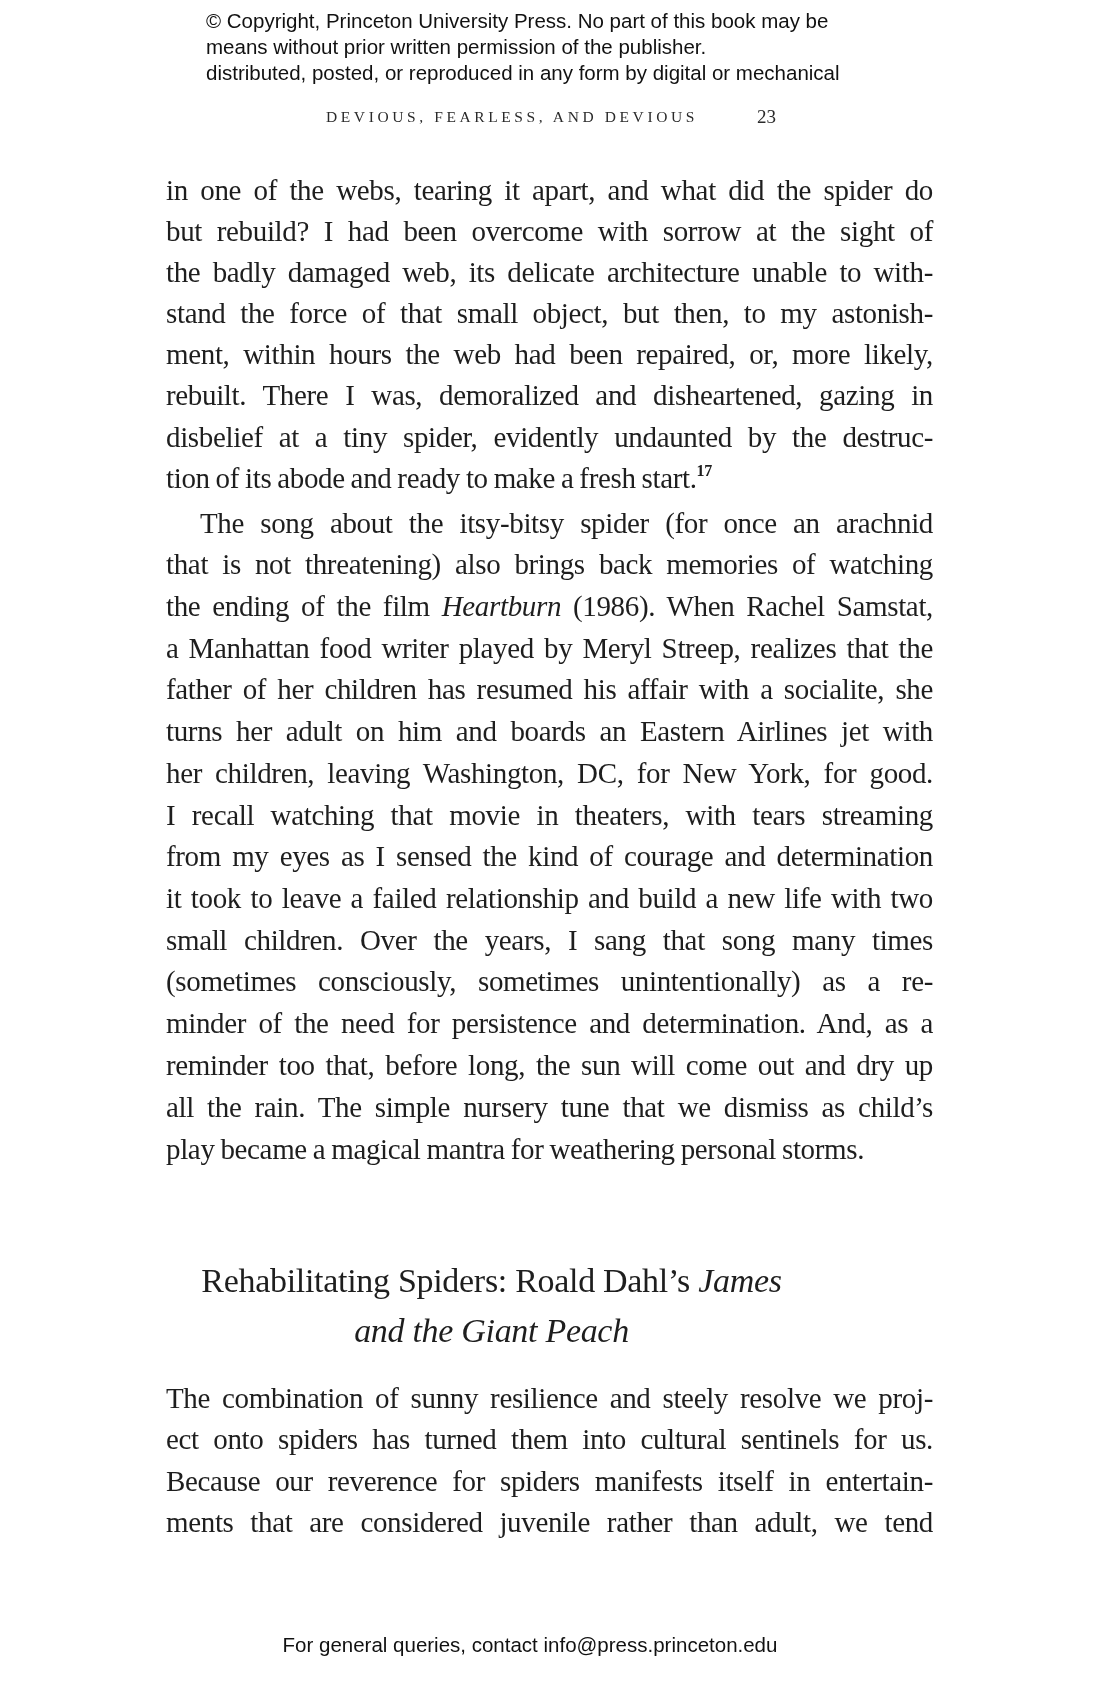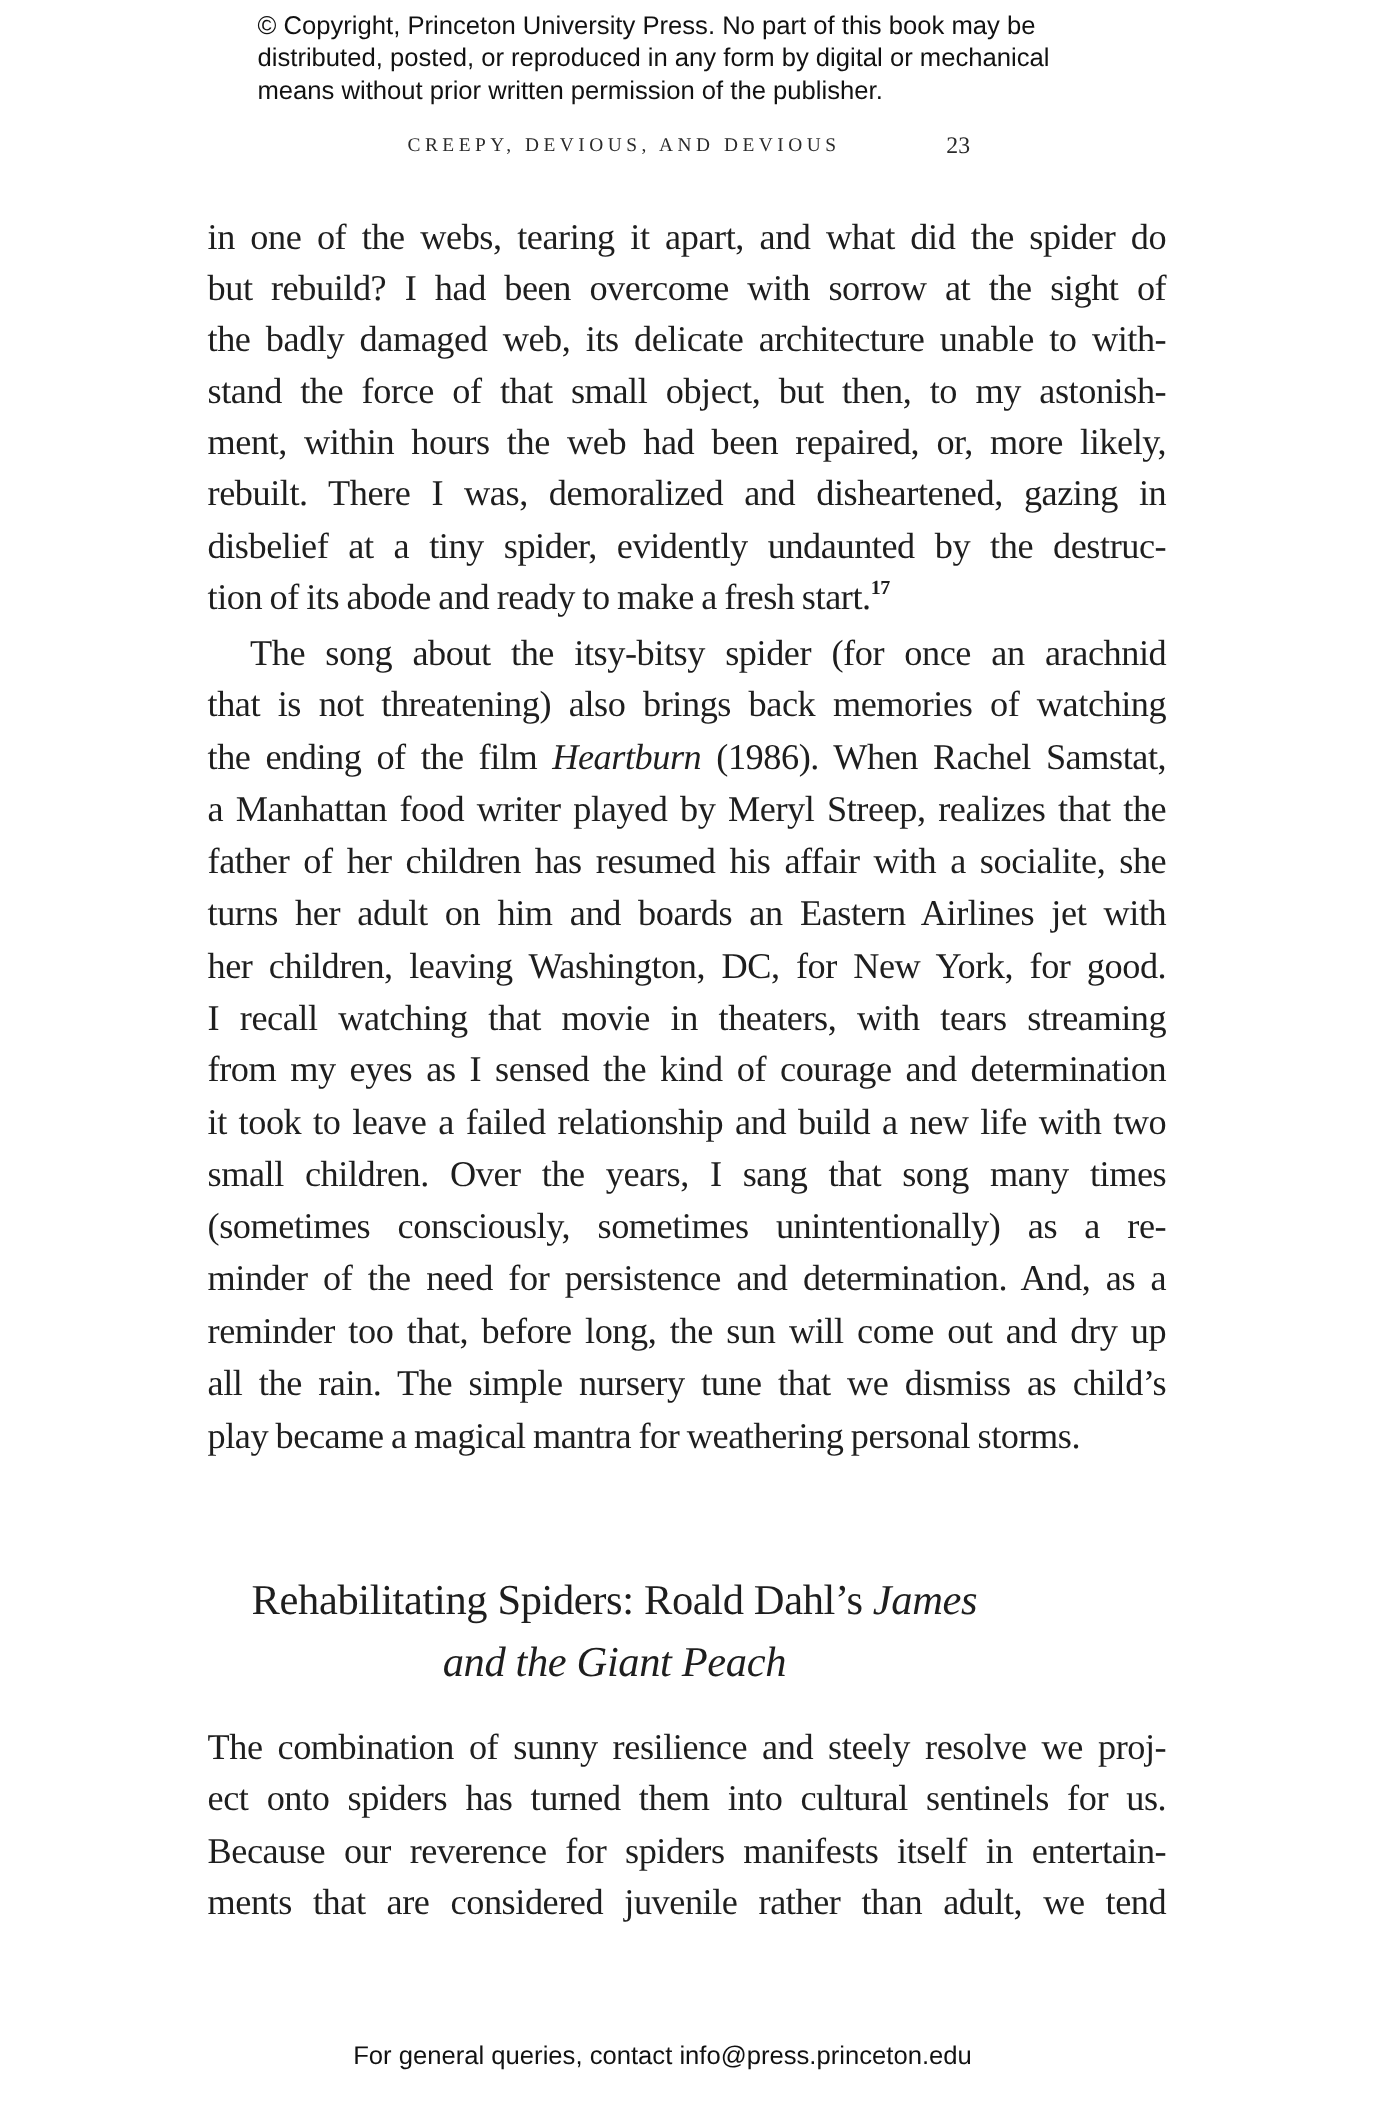--- a/index.html
+++ b/index.html
@@ -36,26 +36,26 @@
     position: absolute; top: 1633px; left: 0; width: 1072px; text-align: center;
     font-family: "Liberation Sans", sans-serif; font-size: 20.5px; color: #111;
   }
   .footer span { position: relative; left: -6px; }
 </style>
 </head>
 <body>
 
 <div class="copyright">
   <div>© Copyright, Princeton University Press. No part of this book may be</div>
+  <div>means without prior written permission of the publisher.</div>
   <div>distributed, posted, or reproduced in any form by digital or mechanical</div>
-  <div>means without prior written permission of the publisher.</div>
 </div>
 
 <div class="running-head">
-  <span class="rh-title">CREEPY, DEVIOUS, AND DEVIOUS</span>
+  <span class="rh-title">DEVIOUS, FEARLESS, AND DEVIOUS</span>
   <span class="rh-page">23</span>
 </div>
 
 <div>
   <div class="line" style="top:169px">in one of the webs, tearing it apart, and what did the spider do</div>
   <div class="line" style="top:210px">but rebuild? I had been overcome with sorrow at the sight of</div>
   <div class="line" style="top:251px">the badly damaged web, its delicate architecture unable to with-</div>
   <div class="line" style="top:292px">stand the force of that small object, but then, to my astonish-</div>
   <div class="line" style="top:333px">ment, within hours the web had been repaired, or, more likely,</div>
   <div class="line" style="top:374px">rebuilt. There I was, demoralized and disheartened, gazing in</div>

